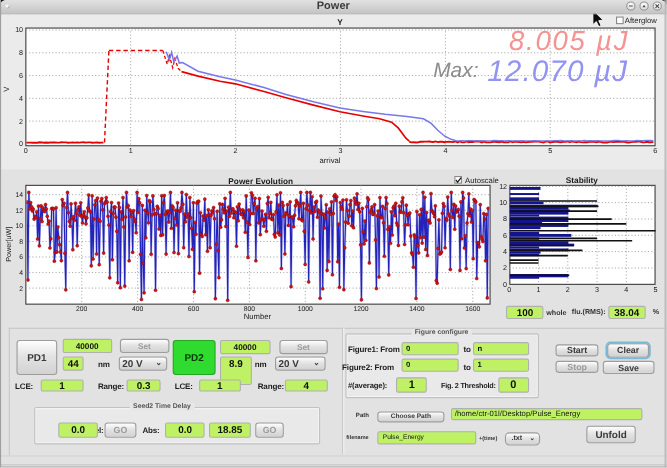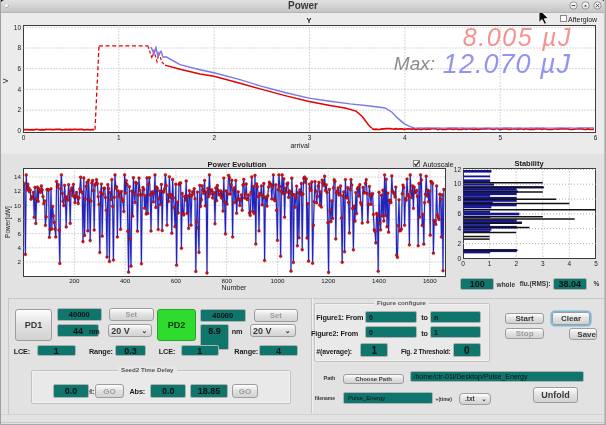--- a/index.html
+++ b/index.html
@@ -2,21 +2,21 @@
 <html><head><meta charset="utf-8"><style>
 * { margin:0; padding:0; box-sizing:border-box; }
 html,body { width:606px; height:425px; overflow:hidden; }
 body { position:relative; background:#e2e2e2; font-family:"Liberation Sans",sans-serif; }
 .abs { position:absolute; }
 .titlebar { left:0; top:0; width:606px; height:12.5px;
   background:linear-gradient(#e1e1e1,#c5c5c5); border-bottom:1px solid #b6b6b6; }
 .title { width:100%; text-align:center; font-size:10px; font-weight:bold; color:#3a3a3a; line-height:12px; }
 .lbl { position:absolute; font-size:7.3px; font-weight:bold; color:#1c1c1c; white-space:nowrap; letter-spacing:-0.15px; }
 .slbl { position:absolute; font-size:6.5px; font-weight:bold; color:#333; white-space:nowrap; }
-.edit { position:absolute; background:#0f766e; border:1px solid #b0b0b0; border-radius:2px;
+.edit { position:absolute; background:#bef264; border:1px solid #b0b0b0; border-radius:2px;
   font-weight:bold; color:#111; text-align:center; font-size:9px; font-family:"Liberation Sans",sans-serif; }
 .btn { position:absolute; background:linear-gradient(#fefefe,#e3e3e3 45%,#d2d2d2);
   border:1px solid #9d9d9d; border-radius:3px; color:#3a3a3a; text-align:center;
   font-weight:bold; font-family:"Liberation Sans",sans-serif; }
 .btn.dis { color:#9b9b9b; }
 .panel { position:absolute; border:1px solid #c2c2c2; border-radius:2px;
   box-shadow: inset 0 0 0 1px #f2f2f2; background:#e9e9e9; }
 .ptitle { position:absolute; background:#e7e7e7; font-size:6.2px; font-weight:bold; color:#555;
   padding:0 3px; white-space:nowrap; }
 .cb { position:absolute; width:6.5px; height:6.5px; background:#fff; border:1px solid #888; }
@@ -760,21 +760,21 @@
 
 <div class="edit" style="left:460.4px;top:278.1px;width:33.7px;height:12.2px;line-height:11px;">100</div>
 <div class="slbl" style="left:496.6px;top:280.6px;">whole</div>
 <div class="slbl" style="left:519.8px;top:280.2px;">flu.(RMS):</div>
 <div class="edit" style="left:552.7px;top:278.1px;width:34.2px;height:12.2px;line-height:11px;">38.04</div>
 <div class="slbl" style="left:593.5px;top:280.3px;">%</div>
 
 <div class="btn" style="left:15px;top:309px;width:37px;height:32px;font-size:9px;line-height:30px;">PD1</div>
 <div class="edit" style="left:57px;top:308px;width:44.5px;height:12.5px;line-height:11px;font-size:7.5px;">40000</div>
 <div class="btn dis" style="left:109px;top:308px;width:44.5px;height:12.5px;font-size:7.5px;line-height:11px;">Set</div>
-<div class="edit" style="left:57px;top:323.5px;width:42px;height:13.5px;line-height:12px;">44</div>
+<div class="edit" style="left:57px;top:323.5px;width:19px;height:13.5px;line-height:12px;">44</div>
 <div class="lbl" style="left:89px;top:327px;">nm</div>
 <div class="btn" style="left:107.7px;top:323.5px;width:44.6px;height:13.5px;font-size:9px;line-height:12px;text-align:left;padding-left:2.5px;">20 V<span style="position:absolute;right:4px;top:0;font-size:7px;">⌄</span></div>
 <div class="lbl" style="left:13.7px;top:346.5px;">LCE:</div>
 <div class="edit" style="left:37px;top:344.5px;width:38.6px;height:11.5px;line-height:10px;">1</div>
 <div class="lbl" style="left:89px;top:347px;">Range:</div>
 <div class="edit" style="left:115px;top:344.5px;width:31px;height:11.5px;line-height:10px;">0.3</div>
 
 <div class="btn" style="left:157px;top:309px;width:39px;height:32px;font-size:9px;line-height:30px;background:#2edb2e;border-color:#25a425;color:#073807;">PD2</div>
 <div class="edit" style="left:199.8px;top:309px;width:46px;height:12.5px;line-height:11px;font-size:7.5px;">40000</div>
 <div class="btn dis" style="left:253.5px;top:309px;width:44.7px;height:12.5px;font-size:7.5px;line-height:11px;">Set</div>
@@ -807,21 +807,21 @@
 <div class="lbl" style="left:421.3px;top:328.6px;">to</div>
 <div class="edit" style="left:430px;top:326.4px;width:50.8px;height:12px;line-height:11px;font-size:7px;text-align:left;padding-left:3px;">1</div>
 <div class="lbl" style="left:316.3px;top:347.6px;font-size:7px;">#(average):</div>
 <div class="edit" style="left:360.2px;top:343px;width:28.2px;height:14.1px;line-height:13px;font-size:10px;">1</div>
 <div class="lbl" style="left:400.9px;top:347.6px;font-size:6.6px;letter-spacing:-0.2px;">Fig. 2 Threshold:</div>
 <div class="edit" style="left:452.6px;top:343px;width:28.2px;height:14.1px;line-height:13px;font-size:10px;">0</div>
 
 <div class="btn" style="left:505.4px;top:312.8px;width:38.5px;height:11px;font-size:8px;line-height:10px;">Start</div>
 <div class="btn" style="left:551.8px;top:311.9px;width:38.4px;height:12.8px;font-size:8px;line-height:11.5px;box-shadow:0 0 0 1.6px #7ab8d9;">Clear</div>
 <div class="btn dis" style="left:505.4px;top:328.4px;width:38.5px;height:11px;font-size:8px;line-height:10px;">Stop</div>
-<div class="btn" style="left:569px;top:327.5px;width:28px;height:12.8px;font-size:8px;line-height:11.5px;text-align:right;">Save</div>
+<div class="btn" style="left:548px;top:327.5px;width:47px;height:12.8px;font-size:8px;line-height:11.5px;">Save</div>
 
 <div class="slbl" style="left:323.5px;top:375px;color:#333;font-size:5.5px;">Path</div>
 <div class="btn" style="left:343px;top:374px;width:61px;height:10px;font-size:6px;line-height:9px;">Choose Path</div>
 <div class="edit" style="left:409.5px;top:371px;width:174.5px;height:11px;line-height:10px;font-size:7px;text-align:left;padding-left:3px;font-weight:normal;">/home/ctr-01l/Desktop/Pulse_Energy</div>
 
 <div class="slbl" style="left:314.8px;top:395px;color:#333;font-size:5px;">filename</div>
 <div class="edit" style="left:343px;top:392px;width:90px;height:12px;line-height:11px;font-size:6px;text-align:left;padding-left:4px;font-weight:normal;">Pulse_Energy</div>
 <div class="slbl" style="left:435.5px;top:395.7px;color:#333;font-size:5px;">+(time)</div>
 <div class="btn" style="left:459px;top:393px;width:31.5px;height:11.5px;font-size:6.5px;line-height:10.5px;text-align:left;padding-left:5px;border-radius:4px;">.txt<span style="position:absolute;right:3px;top:0;font-size:6px;">⌄</span></div>
 <div class="btn" style="left:533px;top:387px;width:45px;height:16px;font-size:9px;line-height:15px;">Unfold</div>

